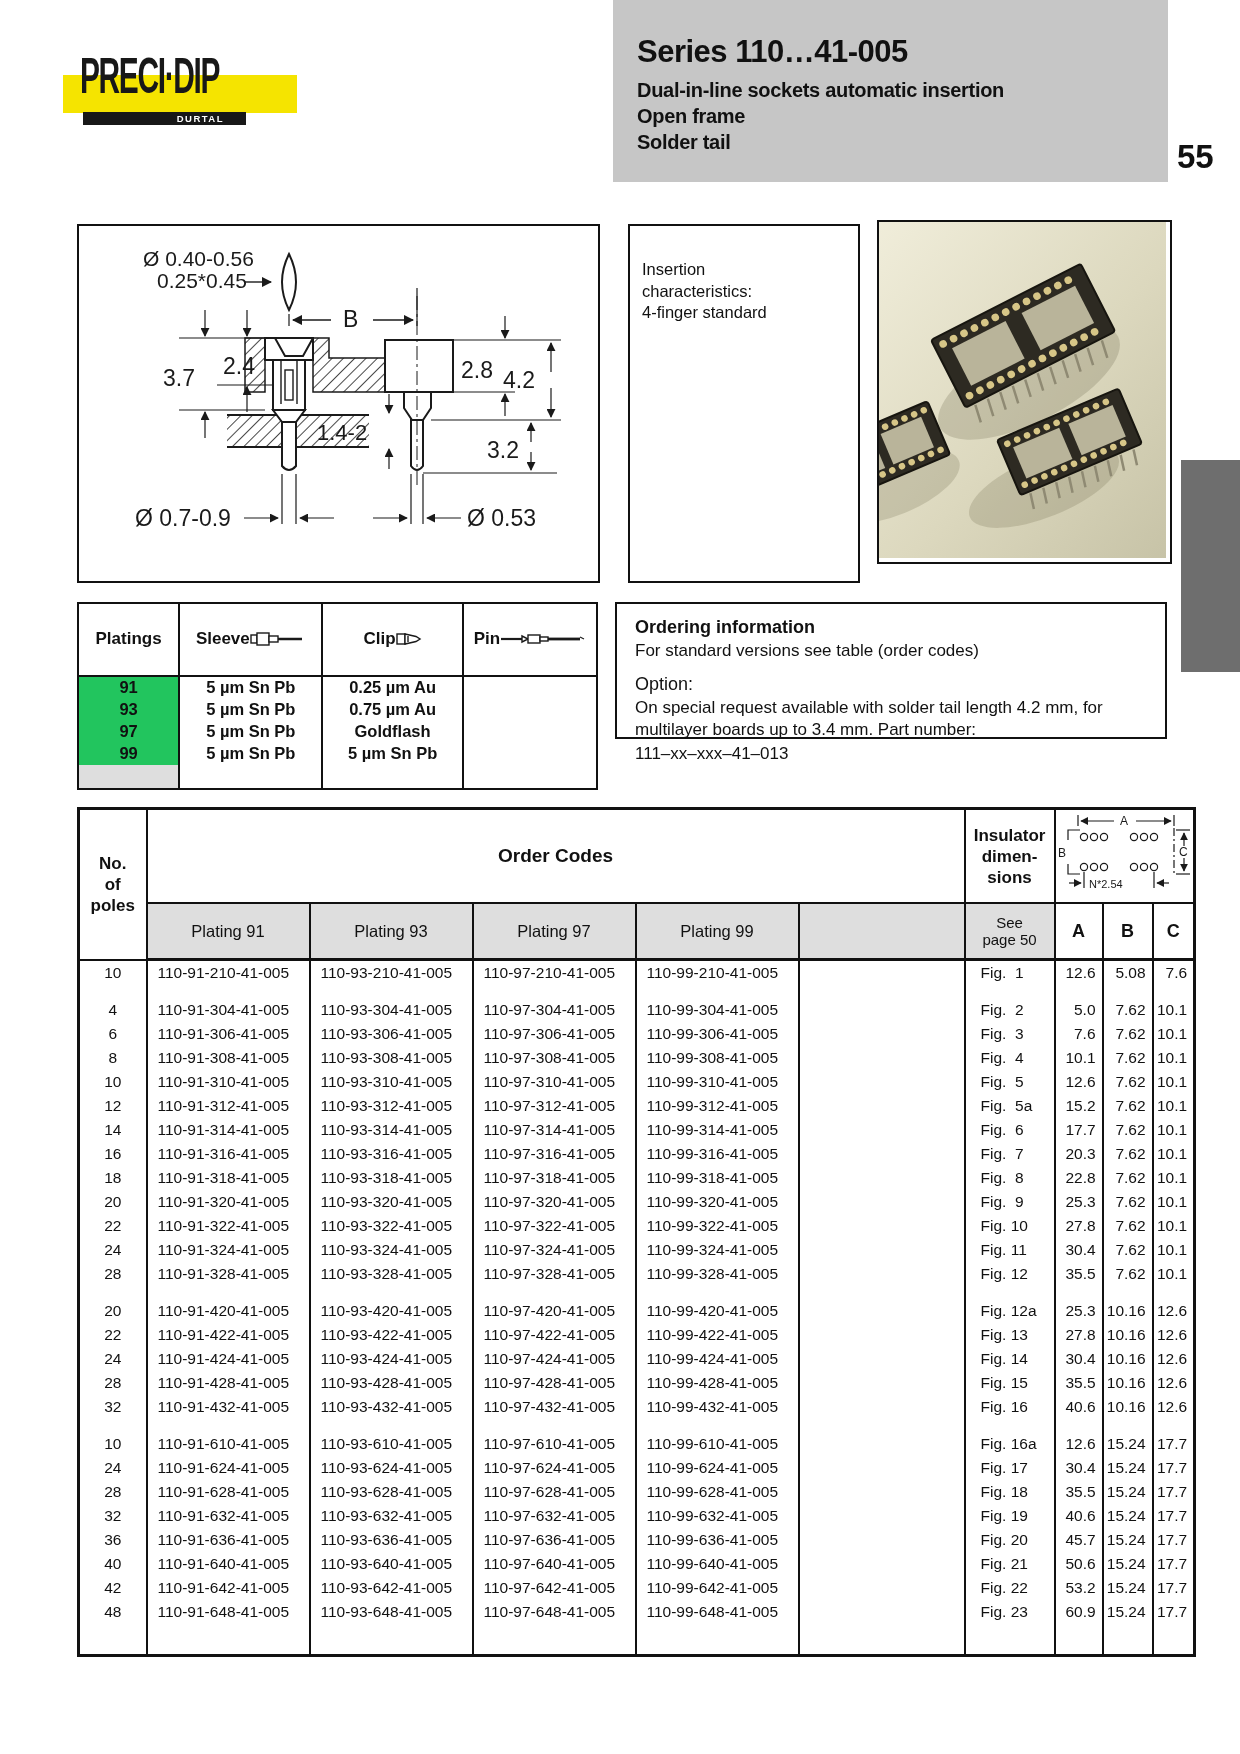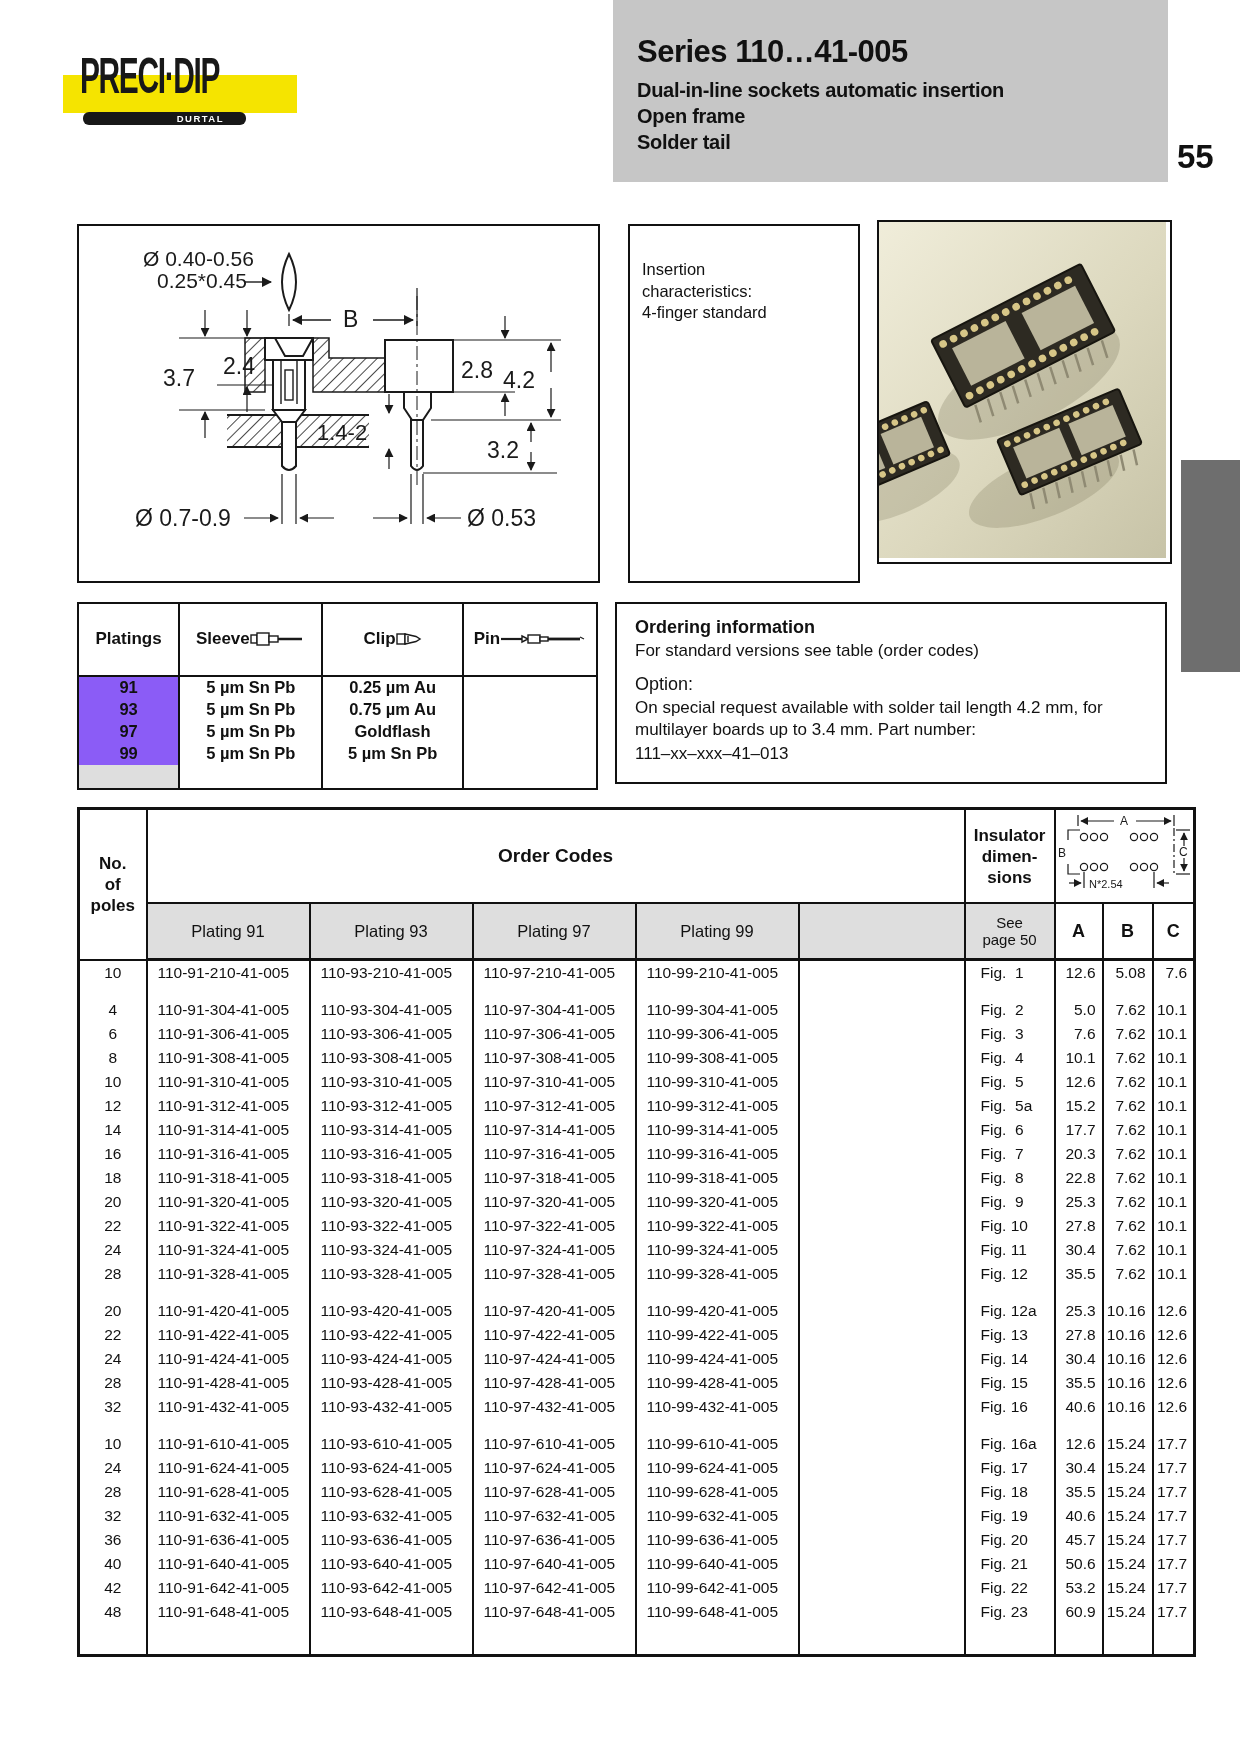--- a/index.html
+++ b/index.html
@@ -6,21 +6,21 @@
   .page{position:relative;width:1240px;height:1754px;background:#fff;overflow:hidden;
         font-family:"Liberation Sans",sans-serif;color:#111;}
   .abs{position:absolute;}
 
   
   .logo-yellow{left:63px;top:75px;width:234px;height:38px;background:#f5e400;}
   .logo-text{left:80px;top:47px;font-size:44px;font-weight:bold;letter-spacing:-2px;
              transform:scale(0.68,1.15);transform-origin:left top;color:#181818;white-space:nowrap;}
   .logo-bar{left:83px;top:112px;width:163px;height:13px;background:#181818;color:#fff;
             font-size:9.5px;font-weight:bold;letter-spacing:1.5px;text-align:right;
-            line-height:13px;box-sizing:border-box;padding-right:22px;border-radius:6px;}
+            line-height:13px;box-sizing:border-box;padding-right:22px;}
 
   
   .title-box{left:613px;top:0;width:555px;height:182px;background:#c6c6c6;
              box-sizing:border-box;padding:34px 10px 0 24px;}
   .series-title{font-size:31px;font-weight:bold;letter-spacing:-0.5px;}
   .subtitles{margin-top:7px;}
   .subtitle{font-size:20px;font-weight:bold;line-height:26px;letter-spacing:-0.3px;}
   .page-number{left:1177px;top:138px;font-size:33px;font-weight:bold;}
 
   
@@ -34,27 +34,27 @@
 
   
   .platings-box{left:77px;top:602px;width:521px;height:188px;}
   table.plat{border-collapse:collapse;table-layout:fixed;width:100%;height:100%;font-weight:bold;}
   .plat td{border-left:2px solid #111;border-right:2px solid #111;padding:0;overflow:hidden;
            font-size:16.5px;vertical-align:middle;}
   .plat td:first-child{border-left:none;}
   .plat td:last-child{border-right:none;}
   .plat tr.ph td{border-bottom:2.5px solid #111;height:56px;text-align:center;font-size:17px;}
   .plat tr.pr td{height:22px;text-align:center;}
-  .plat tr.pr td.pnum{background:#8b5cf6;}
+  .plat tr.pr td.pnum{background:#22c55e;}
   .plat tr.pfill td{height:auto;}
   .plat tr.pfill td.pnum{background:#dedede;}
   .hflex{display:flex;align-items:center;justify-content:center;}
 
   
-  .ordering-box{left:615px;top:602px;width:552px;height:182px;padding:13px 18px;font-size:17px;}
+  .ordering-box{left:615px;top:602px;width:552px;height:137px;padding:13px 18px;font-size:17px;}
   .ord-title{font-weight:bold;font-size:18px;}
   .ord-intro{margin-top:3px;}
   .ord-option{font-weight:normal;font-size:18px;margin-top:13px;}
   .ord-text{margin-top:2px;width:505px;line-height:22px;}
 
   
   .order-wrap{left:77px;top:807px;}
   table.order{border-collapse:collapse;table-layout:fixed;width:1116px;border:3px solid #111;}
   .order td{border-left:2px solid #111;border-right:2px solid #111;padding:0;overflow:hidden;
             vertical-align:middle;}

